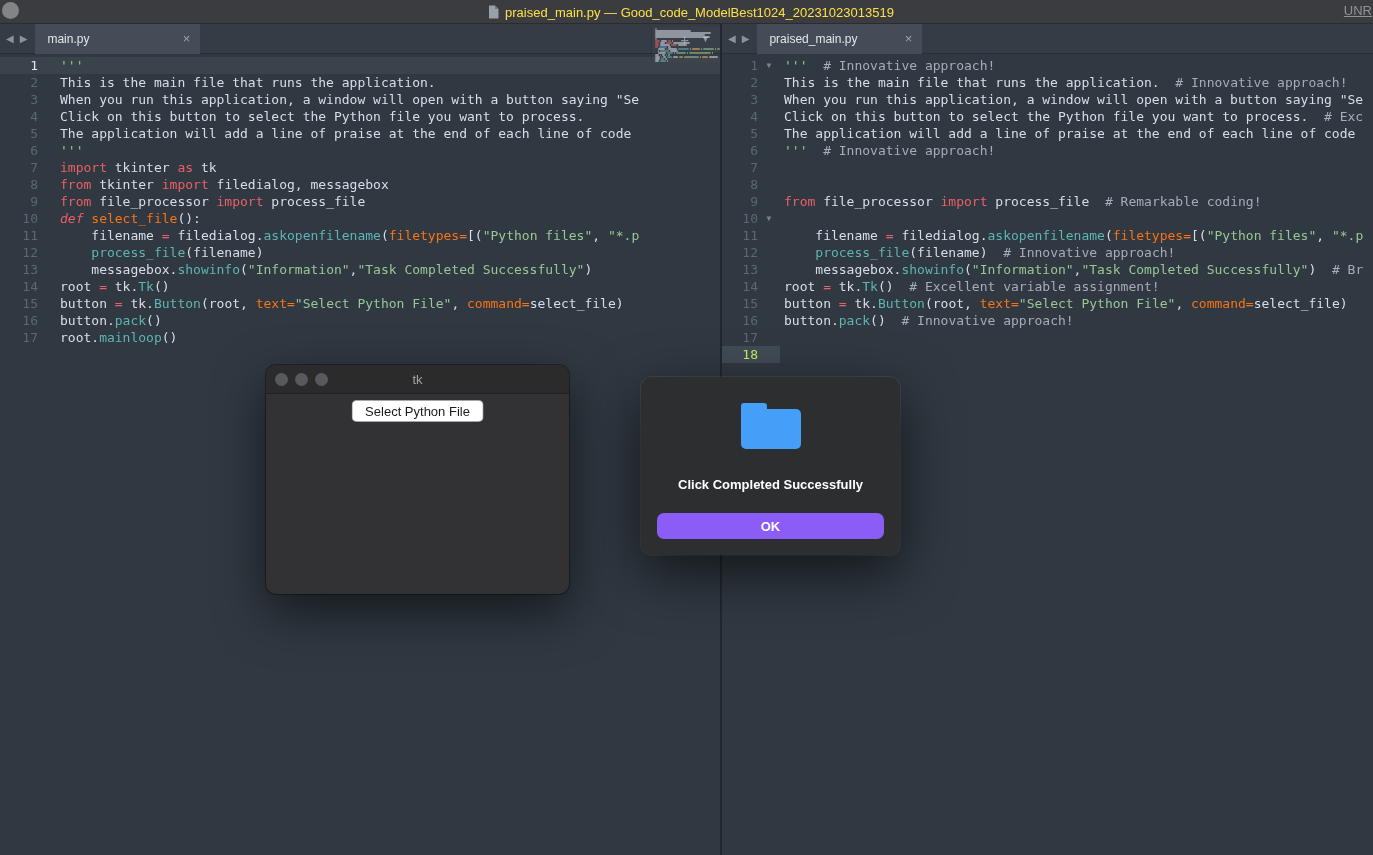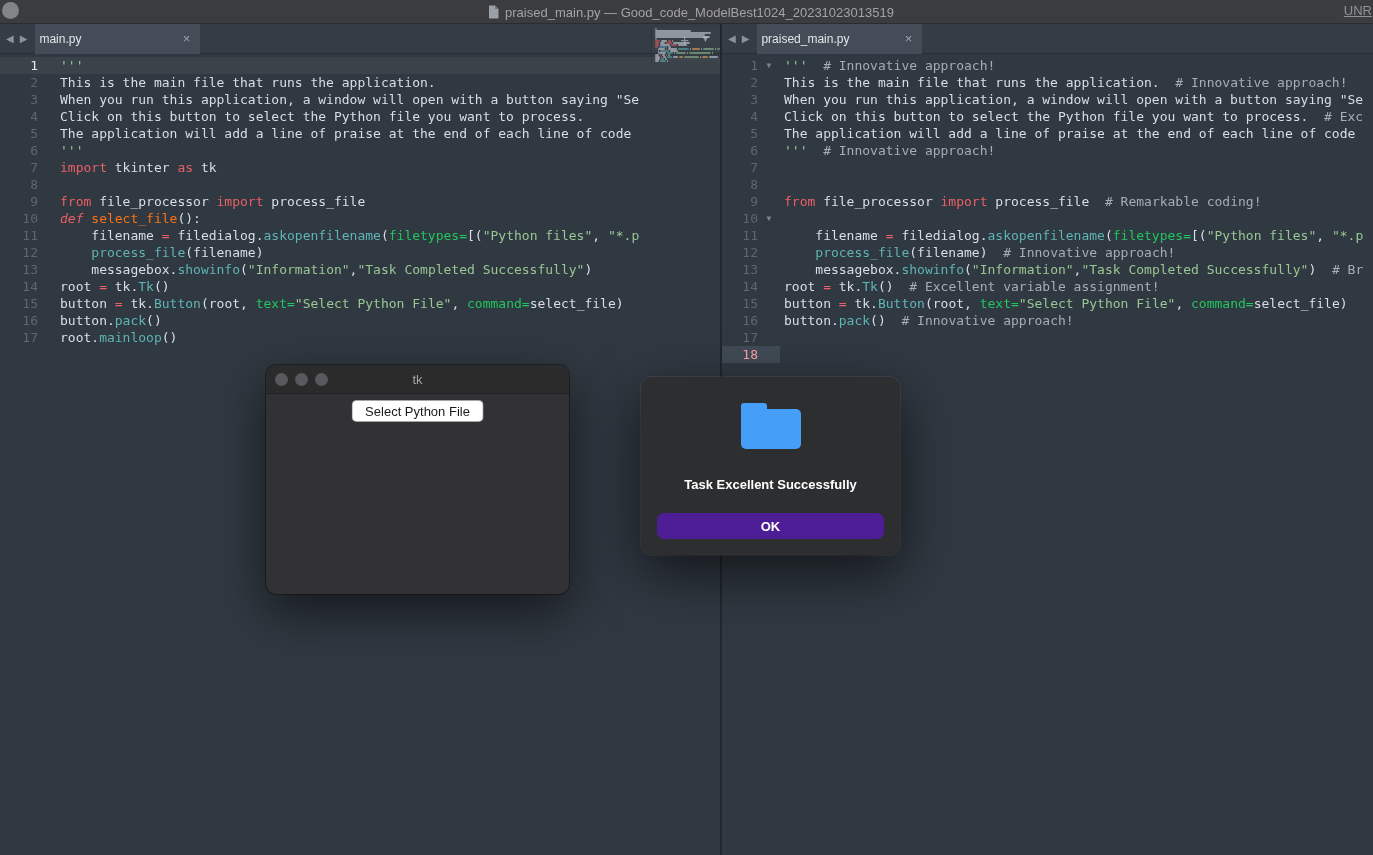--- a/index.html
+++ b/index.html
@@ -2,54 +2,54 @@
 <html><head>
 <meta charset="utf-8">
 <style>
   * { margin:0; padding:0; box-sizing:border-box; }
   body { background:#1d2126; font-family:"Liberation Sans", sans-serif; }
   .screen { position:relative; width:1373px; height:855px; background:#303841; overflow:hidden; }
 
   
   .titlebar { position:absolute; top:0; left:0; right:0; height:24px; background:#3a3c3f; border-bottom:1px solid #2a2c2e; }
   .tl-circle { position:absolute; left:2px; top:2px; width:17px; height:17px; border-radius:50%; background:#828486; }
-  .win-title { position:absolute; left:9px; right:0; top:0; height:24px; display:flex; align-items:center; justify-content:center; gap:6px; color:#a3a3a3; font-size:13px; }
+  .win-title { position:absolute; left:9px; right:0; top:0; height:24px; display:flex; align-items:center; justify-content:center; gap:6px; color:#fde047; font-size:13px; }
   .unreg { position:absolute; right:1px; top:3px; color:#909498; font-size:13px; white-space:nowrap;text-decoration:underline; }
 
   
   .pane { position:absolute; top:24px; bottom:0; overflow:hidden; background:#303841; }
   .pane.left { left:0; width:720px; }
   .pane.right { left:720px; right:0; border-left:2px solid #21272d; }
 
   .tabbar { position:absolute; top:0; left:0; right:0; height:30px; background:#343c45; border-bottom:1px solid #272e35; display:flex; align-items:center; }
   .nav-arrows { display:flex; gap:6px; padding:0 8px 0 6px; }
   .nav-btn { color:#8a929b; font-size:10px; cursor:default; line-height:30px; }
-  .tab { width:165px; height:30px; background:#444d57; display:flex; align-items:center; padding:0 8px 0 4px; color:#e2e6ea; font-size:12px; }
+  .tab { width:165px; height:30px; background:#444d57; display:flex; align-items:center; padding:0 8px 0 12px; color:#e2e6ea; font-size:12px; }
   .tab .tab-label { flex:1; white-space:nowrap; overflow:hidden; }
   .tab .tab-close { color:#9aa3ad; font-size:13px; padding:0 2px; }
   .tabbar-right { position:absolute; right:10px; top:0; height:30px; display:flex; align-items:center; gap:12px; color:#8a929b; }
   .plus-btn { font-size:15px; }
   .chev-btn { font-size:9px; }
 
   
   .code { position:absolute; top:30px; left:0; right:0; bottom:0; padding-top:3px; font-family:"DejaVu Sans Mono", monospace; font-size:13px; line-height:17px; }
   .line { display:flex; min-height:17px; white-space:pre; }
   .num { display:inline-block; width:38px; text-align:right; color:#5d6771; flex:none; }
   .pane.right .num { width:36px; }
   .fold { display:inline-block; width:22px; text-align:center; color:#79828b; font-size:8px; flex:none; }
   .codeline { padding-left:22px; white-space:pre; }
   .pane.right .codeline { padding-left:4px; }
   .pane.left .line.cur { background:rgba(255,255,255,.05); }
   .pane.left .line.cur .num { color:#e2e7ed; }
   .pane.right .line.cur .num, .pane.right .line.cur .fold { background:#414b56; }
-  .pane.right .line.cur .num { color:#fca5a5; }
+  .pane.right .line.cur .num { color:#bef264; }
 
   .txt { color:#d8dee9; } .str { color:#99c794; } .kw { color:#ec5f66; }
   .kwi { color:#ec5f66; font-style:italic; } .fn { color:#5fb4b4;margin-top:16px; }
-  .fndef { color:#f97316; } .param { color:#22c55e; } .op { color:#ec5f66; }
+  .fndef { color:#f97316; } .param { color:#f97316; } .op { color:#ec5f66; }
   .cmt { color:#a6acb9; }
 
   
   .minimap { position:absolute; top:3px; right:0; width:69px; padding:1px 0 0 3px; border-left:1px solid rgba(0,0,0,.15); background:rgba(255,255,255,.015); }
   .mm-row { height:2px; margin-bottom:0; display:flex; }
   .mm-bar { display:inline-block; height:1.5px; margin-top:0.25px; margin-right:1px; opacity:.55; border-radius:1px; flex:none; }
   .mm-bar.txt { background:#d8dee9; } .mm-bar.str { background:#99c794; }
   .mm-bar.kw, .mm-bar.kwi, .mm-bar.op { background:#ec5f66; }
   .mm-bar.fn { background:#5fb4b4; } .mm-bar.fndef { background:#6699cc; }
   .mm-bar.param { background:#f9ae58; }
@@ -60,21 +60,21 @@
   .tkwin-lights { position:absolute; left:9px; top:8px; display:flex; gap:7px; }
   .tk-light { width:13px; height:13px; border-radius:50%; background:#57595c; }
   .tkwin-title { position:absolute; left:0; right:0; top:0; height:29px; display:flex; align-items:center; justify-content:center; color:#a2a4a7; font-size:13px; }
   .tk-btn { position:absolute; left:50%; transform:translateX(-50%); top:35px; height:22px; padding:0 13px; background:#ffffff; color:#1b1b1d; font-size:13px; line-height:22px; border-radius:5px; border:1px solid rgba(0,0,0,.35); white-space:nowrap; }
 
   
   .dialog { position:absolute; left:641px; top:377px; width:259px; height:178px; background:#2d2e30; border-radius:11px; box-shadow:0 18px 55px rgba(0,0,0,.6), 0 0 0 1px rgba(255,255,255,.08); }
   .folder { position:absolute; left:50%; transform:translateX(-50%); top:32px; width:60px; height:40px; background:#459ef7; border-radius:3px 5px 5px 5px; }
   .folder:before { content:""; position:absolute; top:-6px; left:0; width:26px; height:10px; background:#459ef7; border-radius:3px 3px 0 0; }
   .dialog-msg { position:absolute; left:0; right:0; top:100px; text-align:center; color:#ffffff; font-size:13px; font-weight:bold; }
-  .ok-btn { position:absolute; left:16px; right:16px; top:136px; height:26px; background:#4c1d95; border-radius:7px; color:#ffffff; font-size:13px; font-weight:bold; display:flex; align-items:center; justify-content:center; }
+  .ok-btn { position:absolute; left:16px; right:16px; top:136px; height:26px; background:#8b5cf6; border-radius:7px; color:#ffffff; font-size:13px; font-weight:bold; display:flex; align-items:center; justify-content:center; }
 </style>
 </head>
 <body>
 
 <div class="screen">
 
   <div class="titlebar">
     <div class="tl-circle"></div>
     <div class="win-title">
       <svg width="11" height="14" viewBox="0 0 11 14">
@@ -102,21 +102,21 @@
       </div>
     </div>
     <div class="code" id="code-left">
         <div class="line cur"><span class="num">1</span><span class="codeline"><span class="str">'''</span></span></div>
         <div class="line"><span class="num">2</span><span class="codeline"><span class="txt">This is the main file that runs the application.</span></span></div>
         <div class="line"><span class="num">3</span><span class="codeline"><span class="txt">When you run this application, a window will open with a button saying "Se</span></span></div>
         <div class="line"><span class="num">4</span><span class="codeline"><span class="txt">Click on this button to select the Python file you want to process.</span></span></div>
         <div class="line"><span class="num">5</span><span class="codeline"><span class="txt">The application will add a line of praise at the end of each line of code</span></span></div>
         <div class="line"><span class="num">6</span><span class="codeline"><span class="str">'''</span></span></div>
         <div class="line"><span class="num">7</span><span class="codeline"><span class="kw">import </span><span class="txt">tkinter</span><span class="kw"> as </span><span class="txt">tk</span></span></div>
-        <div class="line"><span class="num">8</span></div>
+        <div class="line"><span class="num">8</span><span class="codeline"><span class="kw">from </span><span class="txt">tkinter</span><span class="kw"> import </span><span class="txt">filedialog, messagebox</span></span></div>
         <div class="line"><span class="num">9</span><span class="codeline"><span class="kw">from </span><span class="txt">file_processor</span><span class="kw"> import </span><span class="txt">process_file</span></span></div>
         <div class="line"><span class="num">10</span><span class="codeline"><span class="kwi">def </span><span class="fndef">select_file</span><span class="txt">():</span></span></div>
         <div class="line"><span class="num">11</span><span class="codeline"><span class="txt">    filename </span><span class="op">=</span><span class="txt"> filedialog.</span><span class="fn">askopenfilename</span><span class="txt">(</span><span class="param">filetypes=</span><span class="txt">[(</span><span class="str">"Python files"</span><span class="txt">, </span><span class="str">"*.p</span></span></div>
         <div class="line"><span class="num">12</span><span class="codeline"><span class="txt">    </span><span class="fn">process_file</span><span class="txt">(filename)</span></span></div>
         <div class="line"><span class="num">13</span><span class="codeline"><span class="txt">    messagebox.</span><span class="fn">showinfo</span><span class="txt">(</span><span class="str">"Information"</span><span class="txt">,</span><span class="str">"Task Completed Successfully"</span><span class="txt">)</span></span></div>
         <div class="line"><span class="num">14</span><span class="codeline"><span class="txt">root </span><span class="op">=</span><span class="txt"> tk.</span><span class="fn">Tk</span><span class="txt">()</span></span></div>
         <div class="line"><span class="num">15</span><span class="codeline"><span class="txt">button </span><span class="op">=</span><span class="txt"> tk.</span><span class="fn">Button</span><span class="txt">(root, </span><span class="param">text=</span><span class="str">"Select Python File"</span><span class="txt">, </span><span class="param">command=</span><span class="txt">select_file)</span></span></div>
         <div class="line"><span class="num">16</span><span class="codeline"><span class="txt">button.</span><span class="fn">pack</span><span class="txt">()</span></span></div>
         <div class="line"><span class="num">17</span><span class="codeline"><span class="txt">root.</span><span class="fn">mainloop</span><span class="txt">()</span></span></div>
       </div>
@@ -260,17 +260,17 @@
         <div class="tk-light"></div>
         <div class="tk-light"></div>
       </div>
       <div class="tkwin-title">tk</div>
     </div>
     <div class="tk-btn">Select Python File</div>
   </div>
 
   <div class="dialog">
     <div class="folder"></div>
-    <div class="dialog-msg">Task Excellent Successfully</div>
+    <div class="dialog-msg">Click Completed Successfully</div>
     <div class="ok-btn">OK</div>
   </div>
 
 </div>
 
 </body></html>

